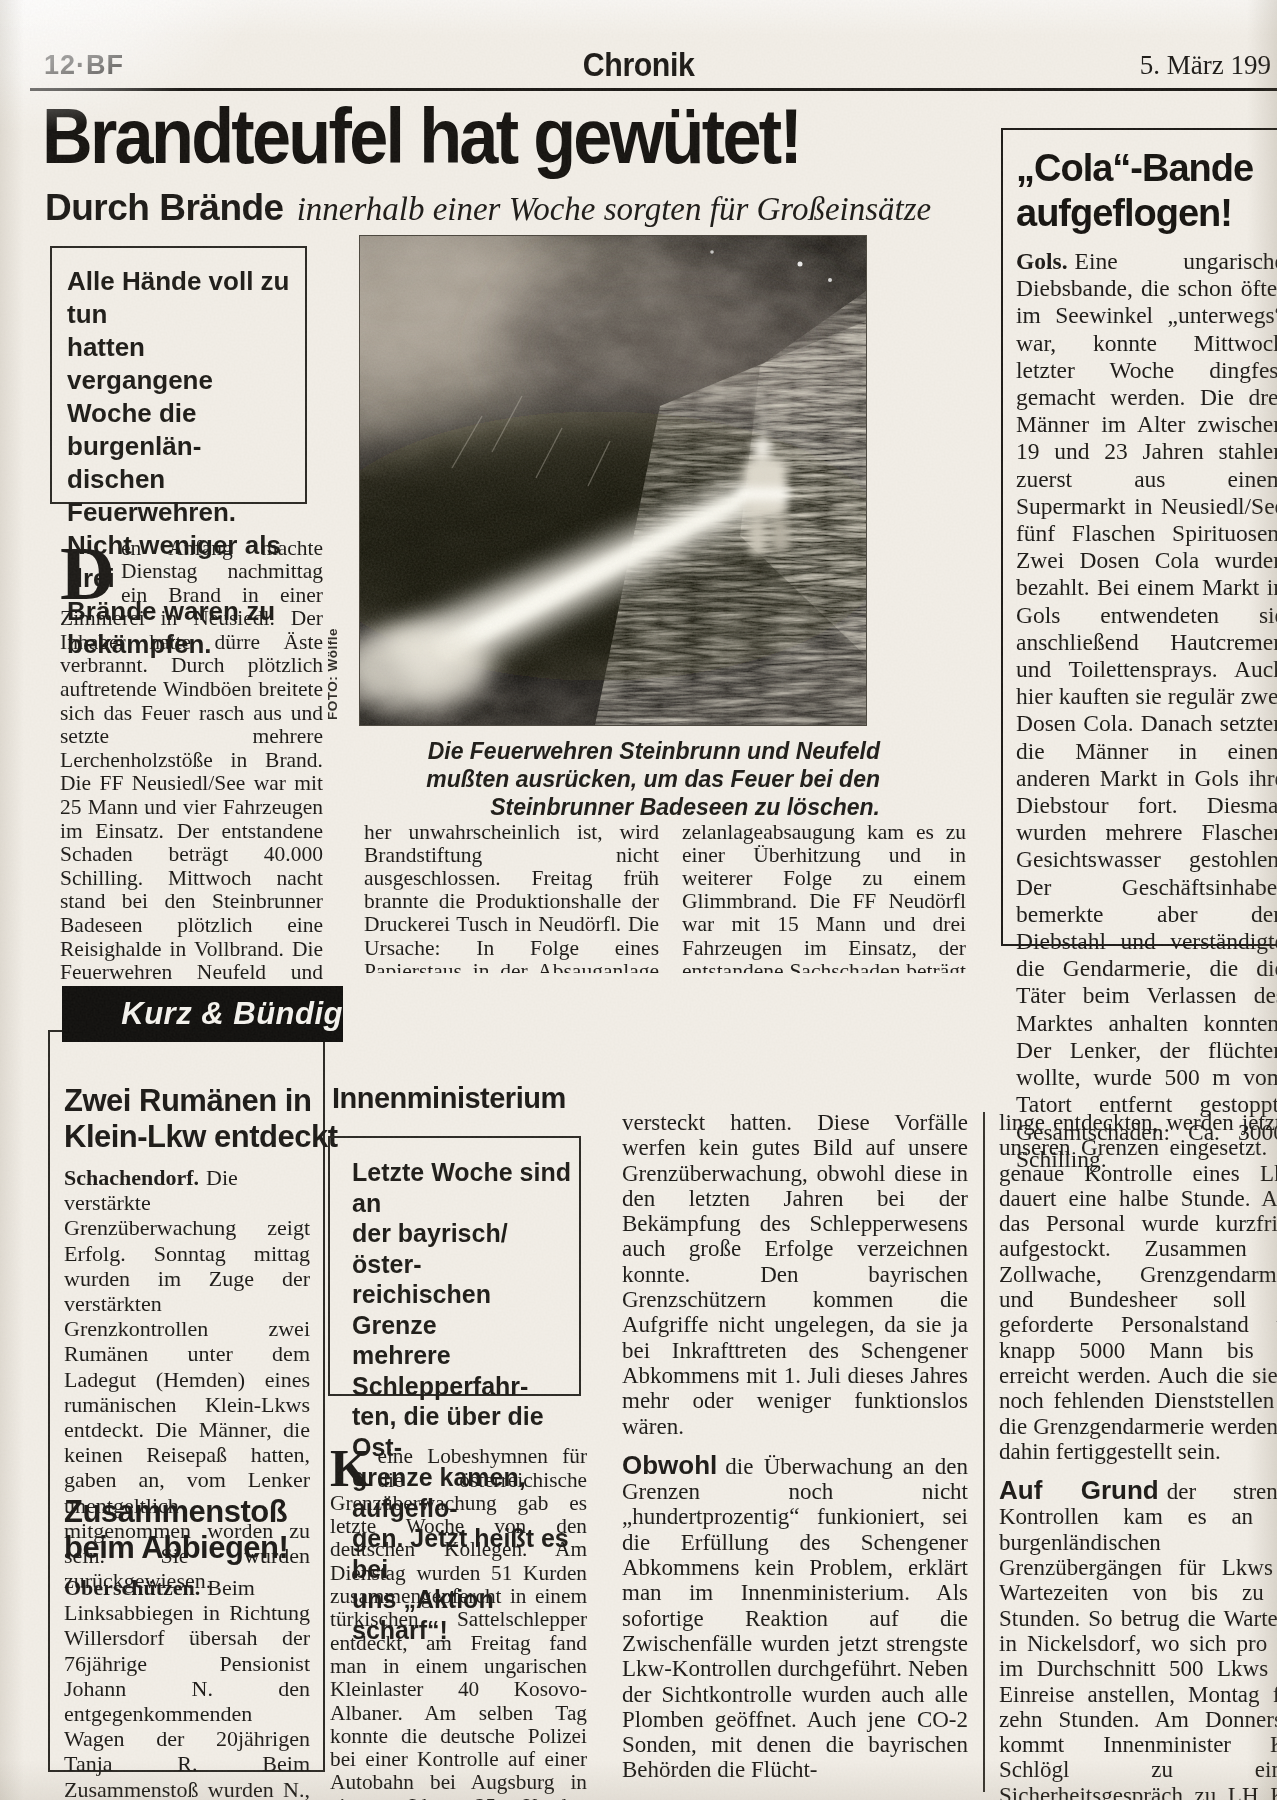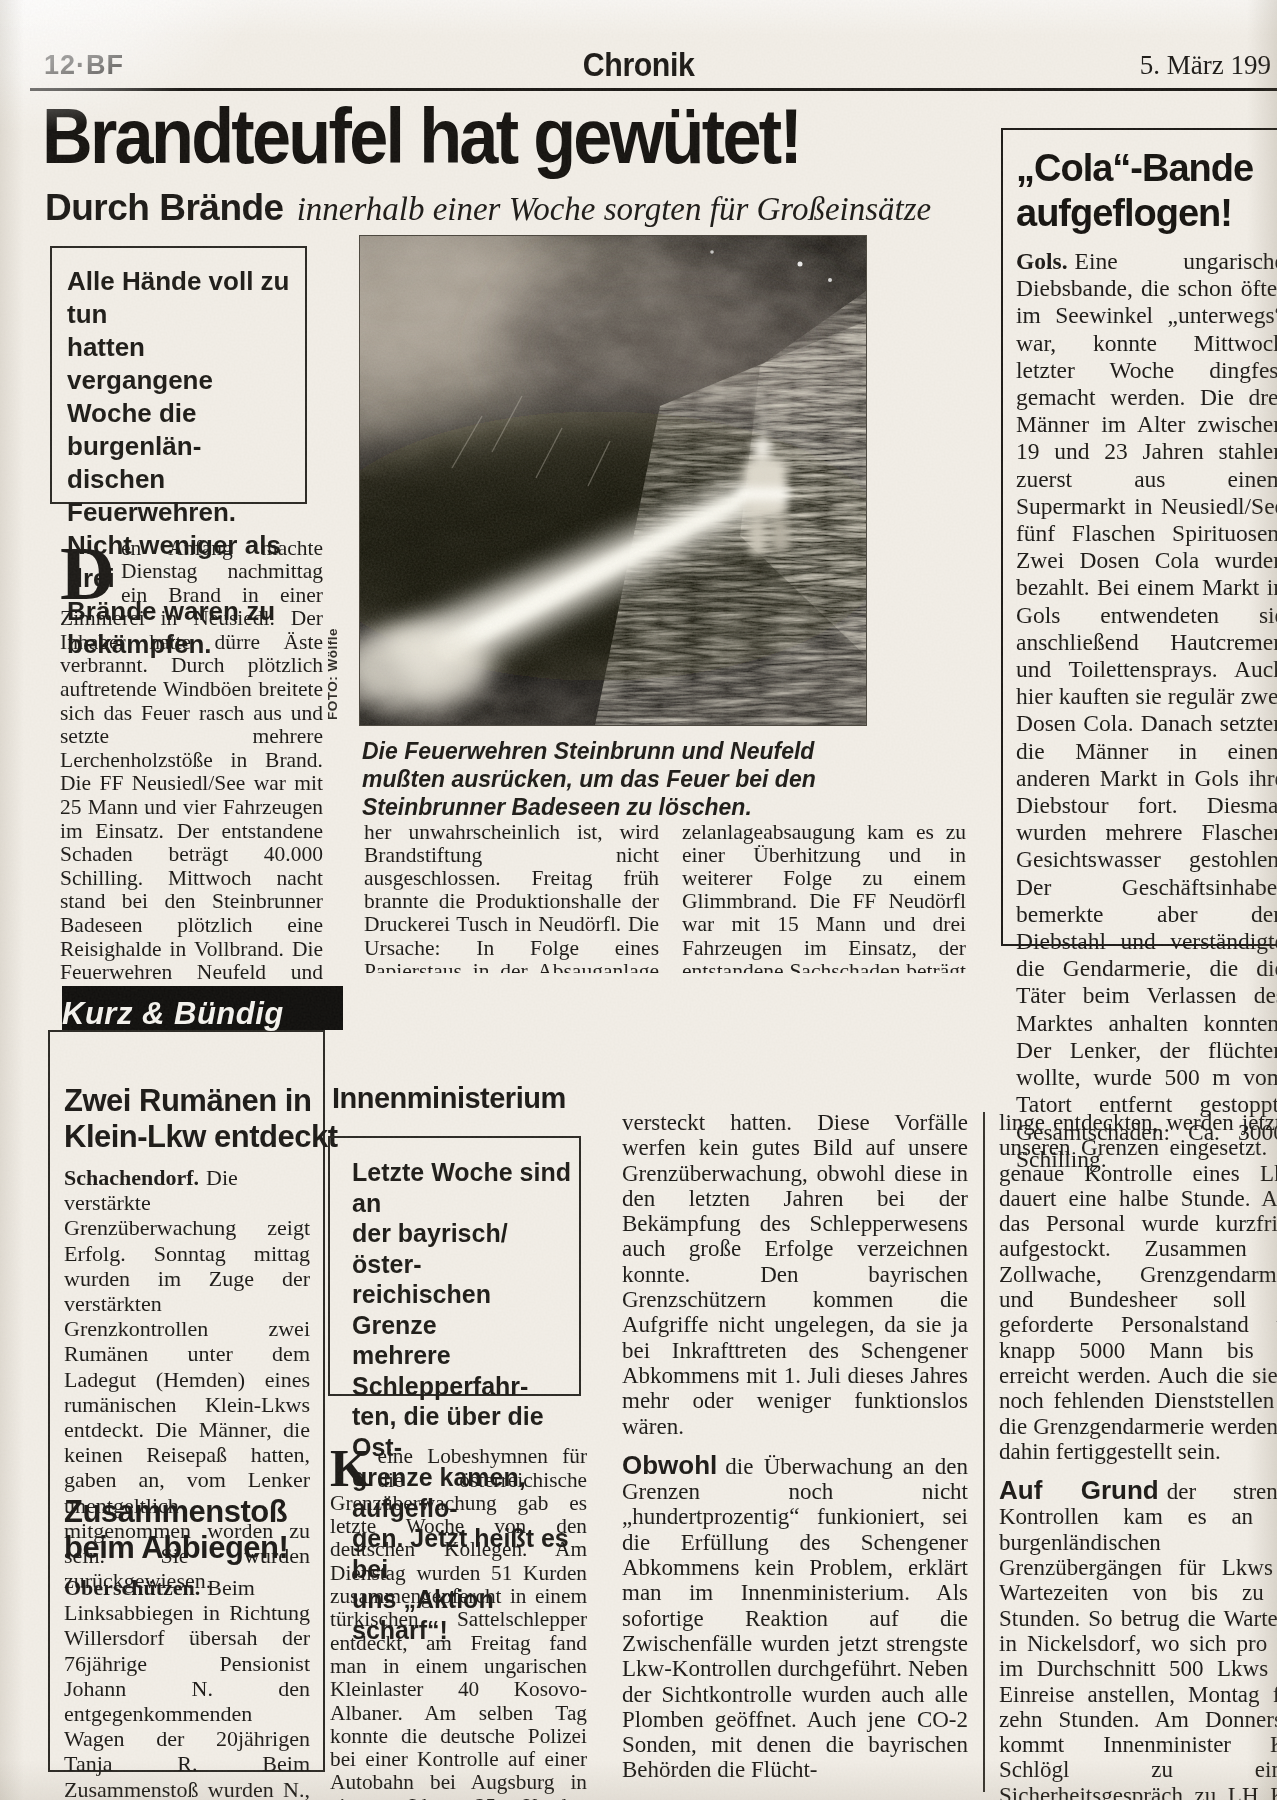--- a/index.html
+++ b/index.html
@@ -30,38 +30,38 @@
     padding:17px 8px 0 15px; font:bold 26px/33px "Liberation Sans", sans-serif; white-space:pre-line; color:#1d1b17;}
 
   .fire-col1{left:60px; top:515px; width:263px; height:452px; overflow:hidden;
     font:21.5px/23.6px "Liberation Serif", serif; text-align:justify; hyphens:auto; -webkit-hyphens:auto;}
   .dropcap-d{float:left; font:bold 76px/62px "Liberation Serif", serif; margin:5px 8px 0 0; letter-spacing:-2px;}
 
   .photo-credit{left:326px; top:552px; height:168px; writing-mode:vertical-rl; transform:rotate(180deg);
     font:bold 13.5px/1 "Liberation Sans", sans-serif; color:#2e2b26; letter-spacing:.5px;}
   .photo-frame{left:360px; top:236px; width:506px; height:489px; background:#17140f; outline:1px solid #4a463d;}
   .photo-frame svg{display:block; width:100%; height:100%;}
-  .fire-caption{left:362px; top:737px; width:504px; font:italic bold 23px/28px "Liberation Sans", sans-serif; color:#1d1b17;}
+  .fire-caption{left:376px; top:737px; width:504px; font:italic bold 23px/28px "Liberation Sans", sans-serif; color:#1d1b17;text-align:right;}
 
   .fire-col2{left:364px; top:799px; width:295px; height:152px; overflow:hidden;
     font:21.5px/23.2px "Liberation Serif", serif; text-align:justify; hyphens:auto; -webkit-hyphens:auto;}
   .fire-col3{left:682px; top:799px; width:284px; height:152px; overflow:hidden;
     font:21.5px/23.2px "Liberation Serif", serif; text-align:justify; hyphens:auto; -webkit-hyphens:auto;}
 
   
   .cola-box{left:1001px; top:128px; width:300px; height:818px; border:2.5px solid #1b1916; background:#f3efe8;}
   .cola-title{margin:16px 0 12px 13px; font:bold 38px/45px "Liberation Sans", sans-serif; letter-spacing:-1px;
     white-space:pre-line; color:#14120f;}
   .cola-body{margin:0 14px 0 13px; font:23.5px/27.2px "Liberation Serif", serif; text-align:justify;
     hyphens:auto; -webkit-hyphens:auto;}
   .lead-in{font-weight:bold; margin-right:7px;}
 
   
-  .kurz-banner{left:62px; top:986px; width:281px; height:44px; background:#0f0e0c; color:#f6f4ef;
-    font:italic bold 31px/56px "Liberation Sans", sans-serif; text-align:left; letter-spacing:.5px;}
+  .kurz-banner{left:62px; top:986px; width:281px; height:56px; background:#0f0e0c; color:#f6f4ef;
+    font:italic bold 31px/56px "Liberation Sans", sans-serif; text-align:right; letter-spacing:.5px;}
   .kurz-box{left:48px; top:1030px; width:277px; height:742px; border:2px solid #2a2823;}
   .kurz-title-1{left:64px; top:1052px; font:bold 31px/36px "Liberation Sans", sans-serif; white-space:pre-line; letter-spacing:-.5px;}
   .kurz-body-1{left:64px; top:1143px; width:246px; font:22px/25.2px "Liberation Serif", serif; text-align:justify;
     hyphens:auto; -webkit-hyphens:auto;}
   .kurz-title-2{left:64px; top:1463px; font:bold 31px/36px "Liberation Sans", sans-serif; white-space:pre-line; letter-spacing:-.5px;}
   .kurz-body-2{left:64px; top:1553px; width:246px; font:22px/25.2px "Liberation Serif", serif; text-align:justify;
     hyphens:auto; -webkit-hyphens:auto;}
 
   
   .grenze-headline{left:330px; top:948px; white-space:nowrap;}

